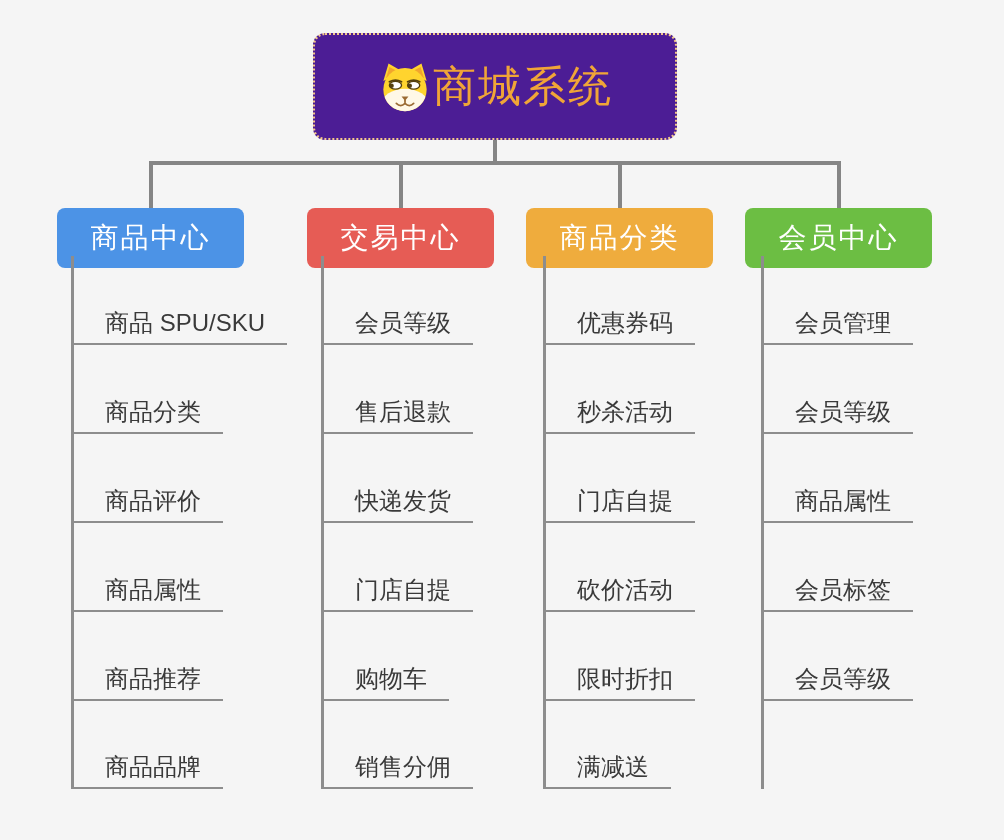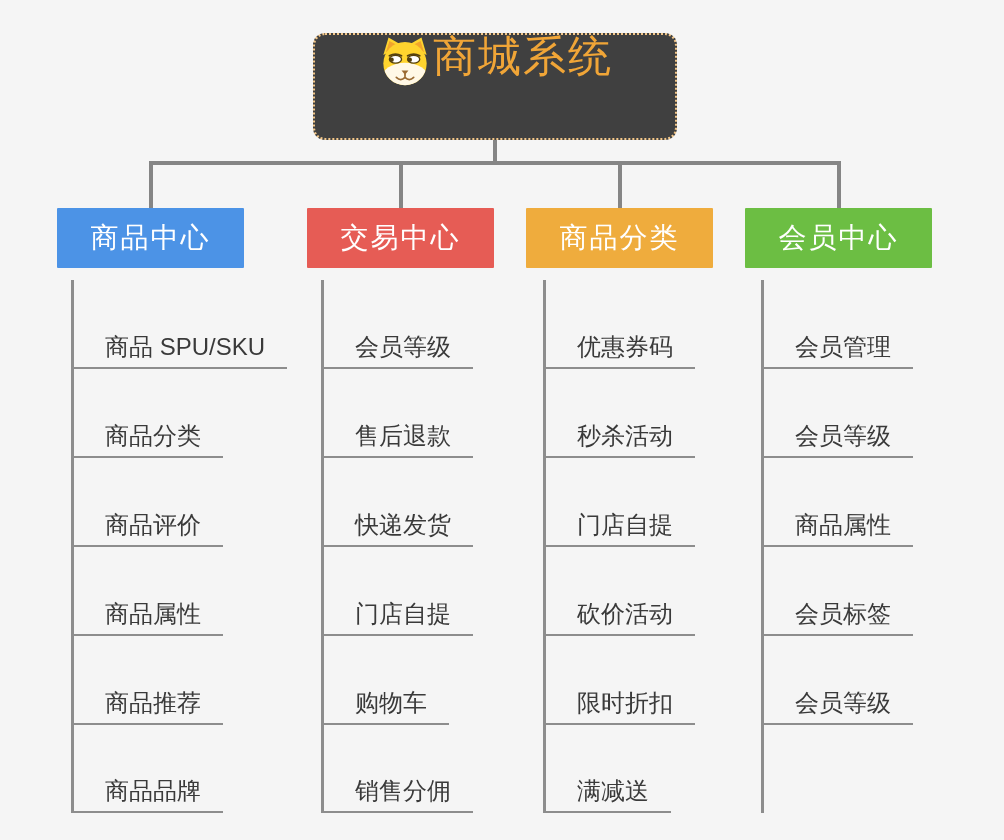--- a/index.html
+++ b/index.html
@@ -6,47 +6,47 @@
   body{
     width:1004px;height:840px;position:relative;overflow:hidden;
     background:#f5f5f5;
     font-family:"Liberation Sans","DejaVu Sans",sans-serif;
   }
   .canvas{position:absolute;inset:0}
 
   
   .root-node{
     position:absolute;left:313px;top:33px;width:364px;height:107px;
-    box-sizing:border-box;background:#404040;
+    box-sizing:border-box;background:#4c1d95;
     border:2px dotted var(--root-border,#f4c88a);border-radius:12px;
-    display:flex;align-items:flex-start;justify-content:center;
+    display:flex;align-items:center;justify-content:center;
   }
   .root-title{
     font-size:43px;line-height:1;color:var(--root-accent,#f0a537);
     font-weight:500;letter-spacing:2px;white-space:nowrap;
   }
 
   
   .line{position:absolute;background:var(--line,#858585)}
   #stem{left:493px;top:140px;width:4px;height:23px}
   #bus{left:149px;top:161px;width:692px;height:4px}
   .drop{width:4px;top:163px;height:45px}
   #drop-0{left:149px}#drop-1{left:399px}#drop-2{left:618px}#drop-3{left:837px}
 
   
   .branch-box{
-    position:absolute;top:208px;width:187px;height:60px;border-radius:1px;
+    position:absolute;top:208px;width:187px;height:60px;border-radius:8px;
     display:flex;align-items:center;justify-content:center;
   }
   .branch-label{color:#ffffff;font-size:28px;letter-spacing:2px;white-space:nowrap}
   #branch-box-0{left:57px}#branch-box-1{left:307px}
   #branch-box-2{left:526px}#branch-box-3{left:745px}
 
   
-  .column{position:absolute;top:280px;width:230px;height:545px}
+  .column{position:absolute;top:256px;width:230px;height:545px}
   #column-0{left:71px}#column-1{left:321px}#column-2{left:543px}#column-3{left:761px}
   .trunk{
     position:absolute;left:0;top:0;width:3px;height:533px;
     background:var(--line2,#8a8a8a);
   }
   .leaf{
     position:absolute;left:0;height:38px;line-height:36px;display:inline-block;
     padding:0 22px 0 34px;box-sizing:content-box;white-space:nowrap;
     border-bottom:2px solid var(--line2,#8f8f8f);
     font-size:24px;color:var(--leaf-text,#3a3a3a);

